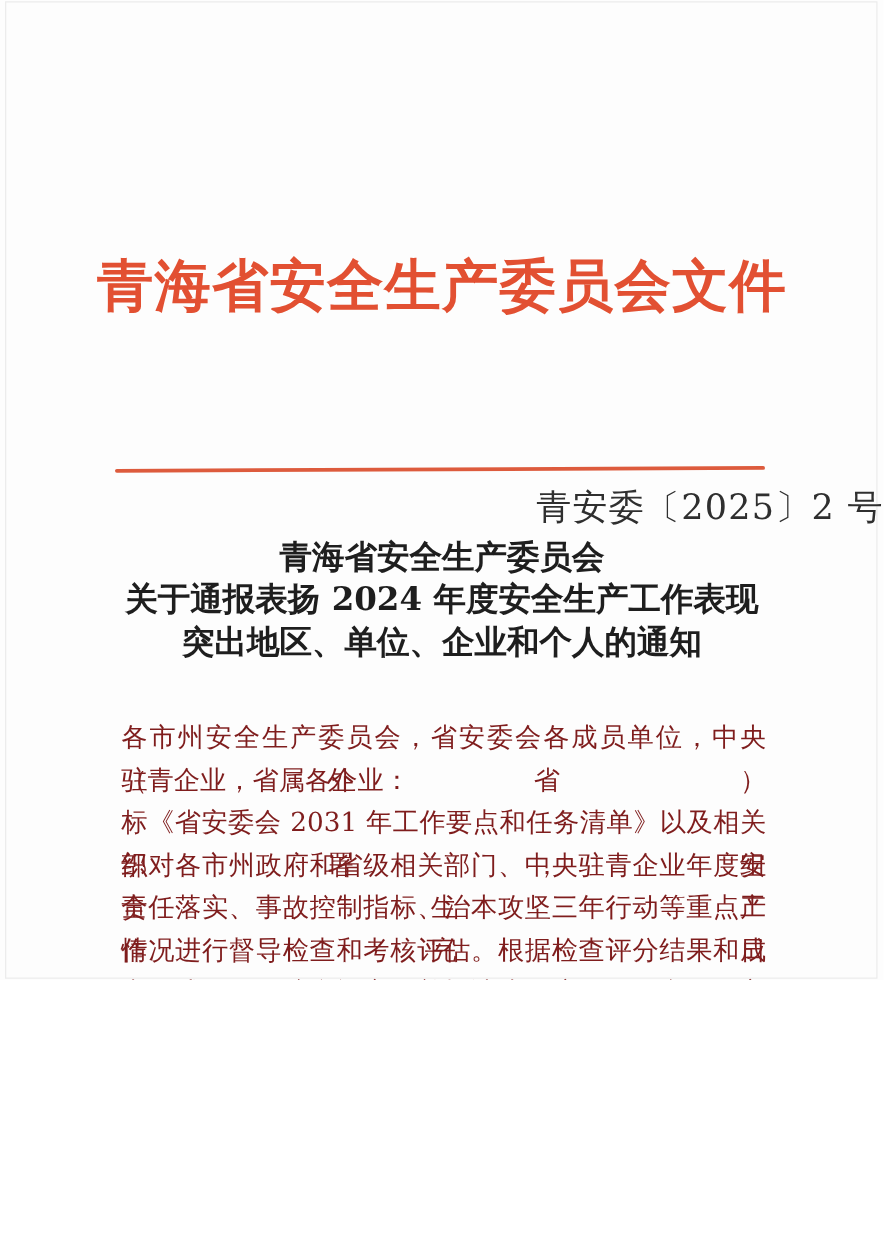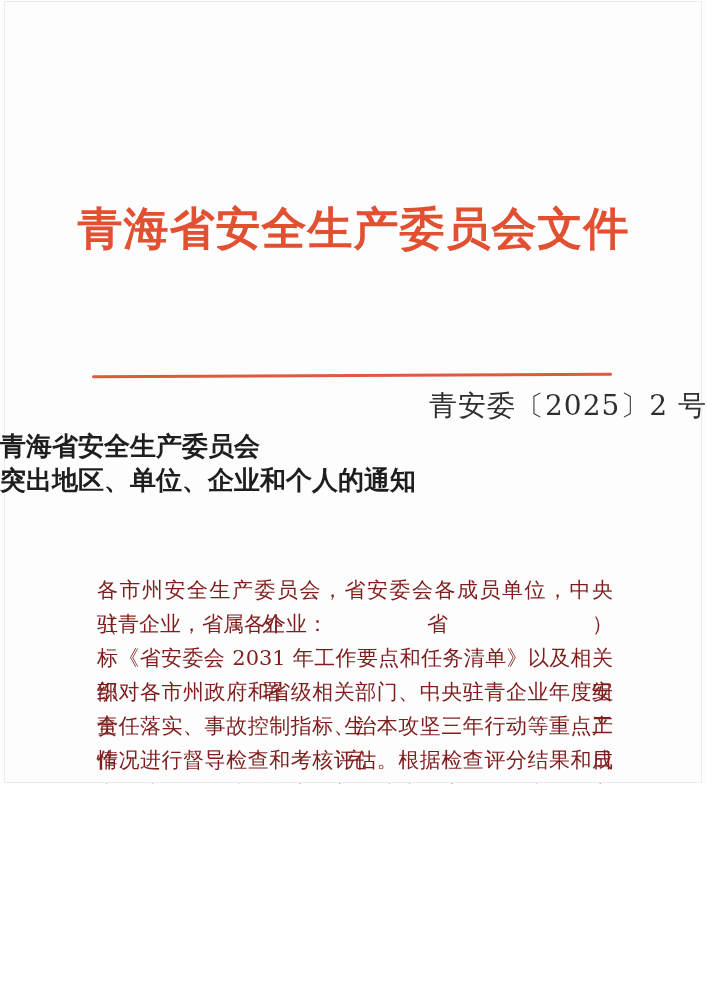--- a/index.html
+++ b/index.html
@@ -53,20 +53,21 @@
     height: 3px;
     background: #dd5b3d;
     border-radius: 2px;
     transform: rotate(-0.25deg);
   }
   .doc-title {
     position: absolute;
     top: 429px;
     left: 0;
     right: 0;
+    text-align: center;
     font-size: 26px;
     font-weight: 700;
     line-height: 34px;
     color: #1e1e1e;
   }
   .body-text {
     position: absolute;
     top: 573px;
     left: 97px;
     width: 516px;
@@ -104,20 +105,21 @@
   <div class="scan-edge"></div>
 
   <div class="red-header">青海省安全生产委员会文件</div>
 
   <div class="doc-number">青安委〔2025〕2 号</div>
 
   <div class="red-divider"></div>
 
   <div class="doc-title">
     <div>青海省安全生产委员会</div>
+    <div>关于通报表扬 2024 年度安全生产工作表现</div>
     <div>突出地区、单位、企业和个人的通知</div>
   </div>
 
   <div class="body-text">
     <div class="line fill">各市州安全生产委员会，省安委会各成员单位，中央（外省）</div>
     <div class="line">驻青企业，省属各企业：</div>
     <div class="line fill">标《省安委会 2031 年工作要点和任务清单》以及相关部署，组</div>
     <div class="line fill">织对各市州政府和省级相关部门、中央驻青企业年度安全生产</div>
     <div class="line fill">责任落实、事故控制指标、治本攻坚三年行动等重点工作完成</div>
     <div class="line fill">情况进行督导检查和考核评估。根据检查评分结果和日常工作</div>

